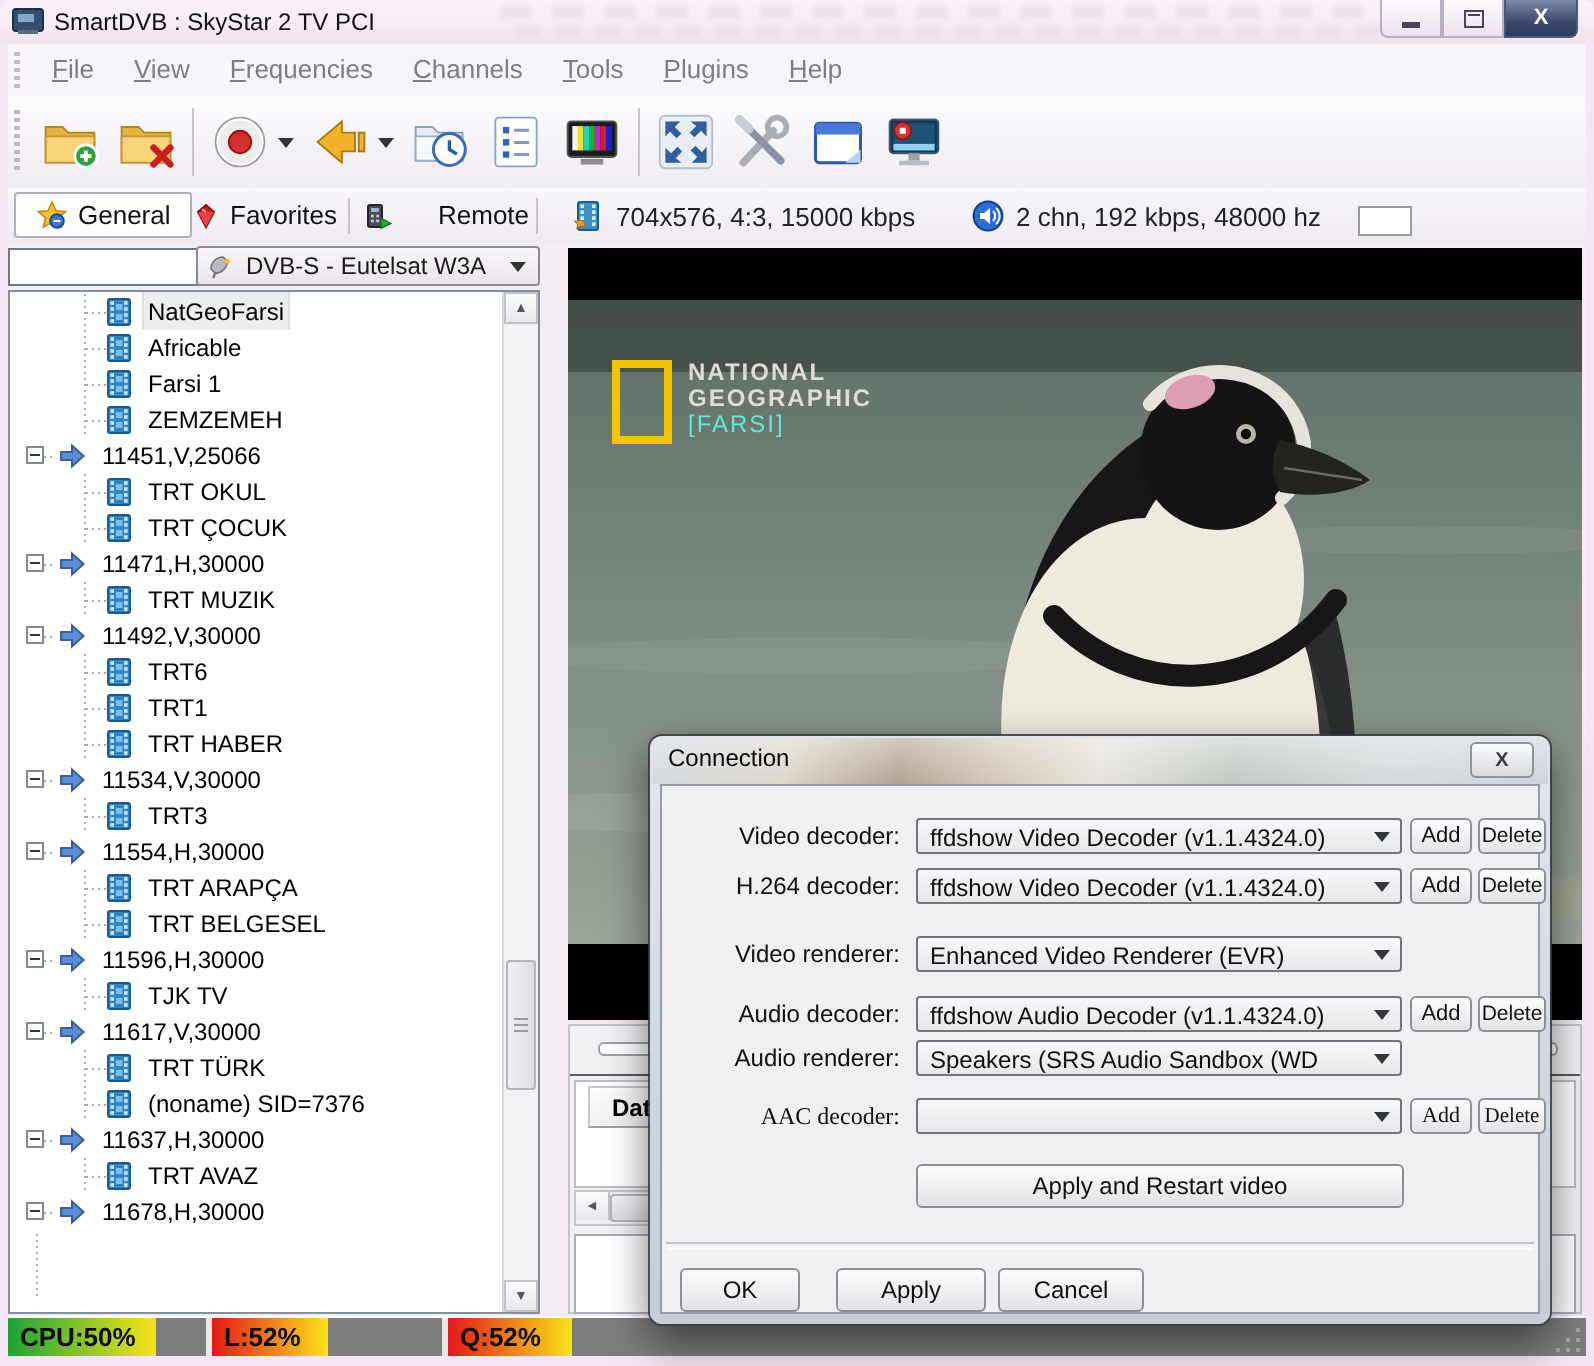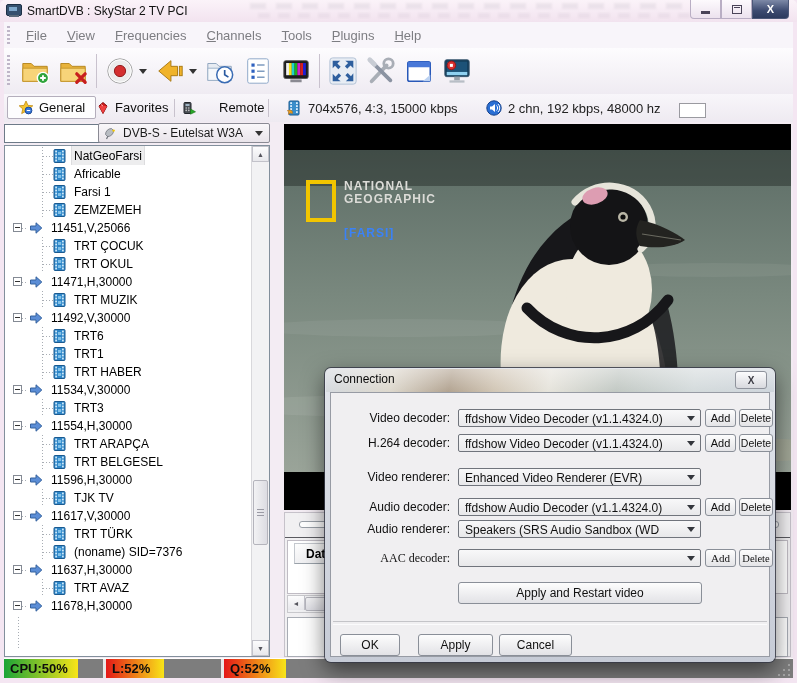--- a/index.html
+++ b/index.html
@@ -89,21 +89,21 @@
     box-sizing:border-box;display:flex;align-items:center;justify-content:center;font-size:7px;color:#55555e;}
   .sthumb{position:absolute;left:1px;width:15px;background:linear-gradient(90deg,#f2f2f4,#dcdce2);border:1px solid #b4b4bc;border-radius:2px;box-sizing:border-box;}
   .sthumb .g{position:absolute;left:3px;right:3px;height:1px;background:#9a9aa4;}
 
   
   .videopanel{left:280px;top:2px;width:507px;height:386px;background:#000;}
   .vid-content{position:absolute;left:0;top:26px;width:507px;height:322px;overflow:hidden;}
   .natgeo{position:absolute;left:22px;top:30px;display:flex;}
   .ng-frame{width:22px;height:34px;border:4px solid #f2c500;}
   .ng-text{margin-left:8px;color:#dcdcd8;font-size:12px;line-height:13px;letter-spacing:1px;font-weight:bold;}
-  .ng-text .l3{color:#3b82f6;font-weight:bold;margin-top:21px;}
+  .ng-text .l3{color:#5eead4;font-weight:normal;}
 
   
   .belowpanel{left:280px;top:390px;width:507px;height:145px;background:#f1f0f2;border:1px solid #c6c2ca;box-sizing:border-box;}
   .seekbar{position:absolute;left:14px;top:8px;width:478px;height:5px;background:#fff;border:1px solid #9aa0a8;border-radius:3px;}
   .bp-div{position:absolute;left:0;right:0;top:24px;height:1px;background:#5a5a60;}
   .epg-table{position:absolute;left:2px;top:27px;right:2px;height:52px;background:#fff;border:1px solid #c0bcc4;}
   .epg-th{position:absolute;left:6px;top:2px;width:48px;height:19px;background:linear-gradient(#fdfdfd,#f0f0f2);
     border:1px solid #c4c8ce;border-bottom:1px solid #9aa2aa;font-size:12px;font-weight:bold;color:#000;
     display:flex;align-items:center;justify-content:center;}
   .hscroll{position:absolute;left:2px;top:82px;height:16px;width:300px;background:#f0f0f2;border:1px solid #c8c8cc;}
@@ -469,41 +469,41 @@
                 <rect x="2.2" y="7.6" width="1.8" height="1.8"></rect>
                 <rect x="2.2" y="10.6" width="1.8" height="1.8"></rect>
                 <rect x="9" y="1.6" width="1.8" height="1.8"></rect>
                 <rect x="9" y="4.6" width="1.8" height="1.8"></rect>
                 <rect x="9" y="7.6" width="1.8" height="1.8"></rect>
                 <rect x="9" y="10.6" width="1.8" height="1.8"></rect>
               </g>
               <rect x="5" y="3" width="3.2" height="3" fill="#7fc0e8"></rect>
               <rect x="5" y="8" width="3.2" height="3" fill="#7fc0e8"></rect>
             </svg>
+            <span class="tlabel">TRT OKUL</span>
+          </div>
+          <div class="trow c">
+            <span class="stub"></span>
+            <span class="vline"></span>
+            <svg class="ticon" width="13" height="14" viewBox="0 0 13 14">
+              <rect x="1" y="0.5" width="11" height="13" rx="1" fill="#2e86c8" stroke="#1a5a90"></rect>
+              <g fill="#cfe8f8">
+                <rect x="2.2" y="1.6" width="1.8" height="1.8"></rect>
+                <rect x="2.2" y="4.6" width="1.8" height="1.8"></rect>
+                <rect x="2.2" y="7.6" width="1.8" height="1.8"></rect>
+                <rect x="2.2" y="10.6" width="1.8" height="1.8"></rect>
+                <rect x="9" y="1.6" width="1.8" height="1.8"></rect>
+                <rect x="9" y="4.6" width="1.8" height="1.8"></rect>
+                <rect x="9" y="7.6" width="1.8" height="1.8"></rect>
+                <rect x="9" y="10.6" width="1.8" height="1.8"></rect>
+              </g>
+              <rect x="5" y="3" width="3.2" height="3" fill="#7fc0e8"></rect>
+              <rect x="5" y="8" width="3.2" height="3" fill="#7fc0e8"></rect>
+            </svg>
             <span class="tlabel">TRT ÇOCUK</span>
-          </div>
-          <div class="trow c">
-            <span class="stub"></span>
-            <span class="vline"></span>
-            <svg class="ticon" width="13" height="14" viewBox="0 0 13 14">
-              <rect x="1" y="0.5" width="11" height="13" rx="1" fill="#2e86c8" stroke="#1a5a90"></rect>
-              <g fill="#cfe8f8">
-                <rect x="2.2" y="1.6" width="1.8" height="1.8"></rect>
-                <rect x="2.2" y="4.6" width="1.8" height="1.8"></rect>
-                <rect x="2.2" y="7.6" width="1.8" height="1.8"></rect>
-                <rect x="2.2" y="10.6" width="1.8" height="1.8"></rect>
-                <rect x="9" y="1.6" width="1.8" height="1.8"></rect>
-                <rect x="9" y="4.6" width="1.8" height="1.8"></rect>
-                <rect x="9" y="7.6" width="1.8" height="1.8"></rect>
-                <rect x="9" y="10.6" width="1.8" height="1.8"></rect>
-              </g>
-              <rect x="5" y="3" width="3.2" height="3" fill="#7fc0e8"></rect>
-              <rect x="5" y="8" width="3.2" height="3" fill="#7fc0e8"></rect>
-            </svg>
-            <span class="tlabel">TRT OKUL</span>
           </div>
           <div class="trow p">
             <span class="stub"></span>
             <span class="expbox">
               <i></i>
             </span>
             <svg class="ticon" width="14" height="14" viewBox="0 0 14 14">
               <path d="M1.5 5 h5.5 V1.8 L12.8 7 7 12.2 V9 H1.5 Z" fill="#5b8dd6" stroke="#35629e" stroke-width="1"></path>
             </svg>
             <span class="tlabel">11471,H,30000</span>

